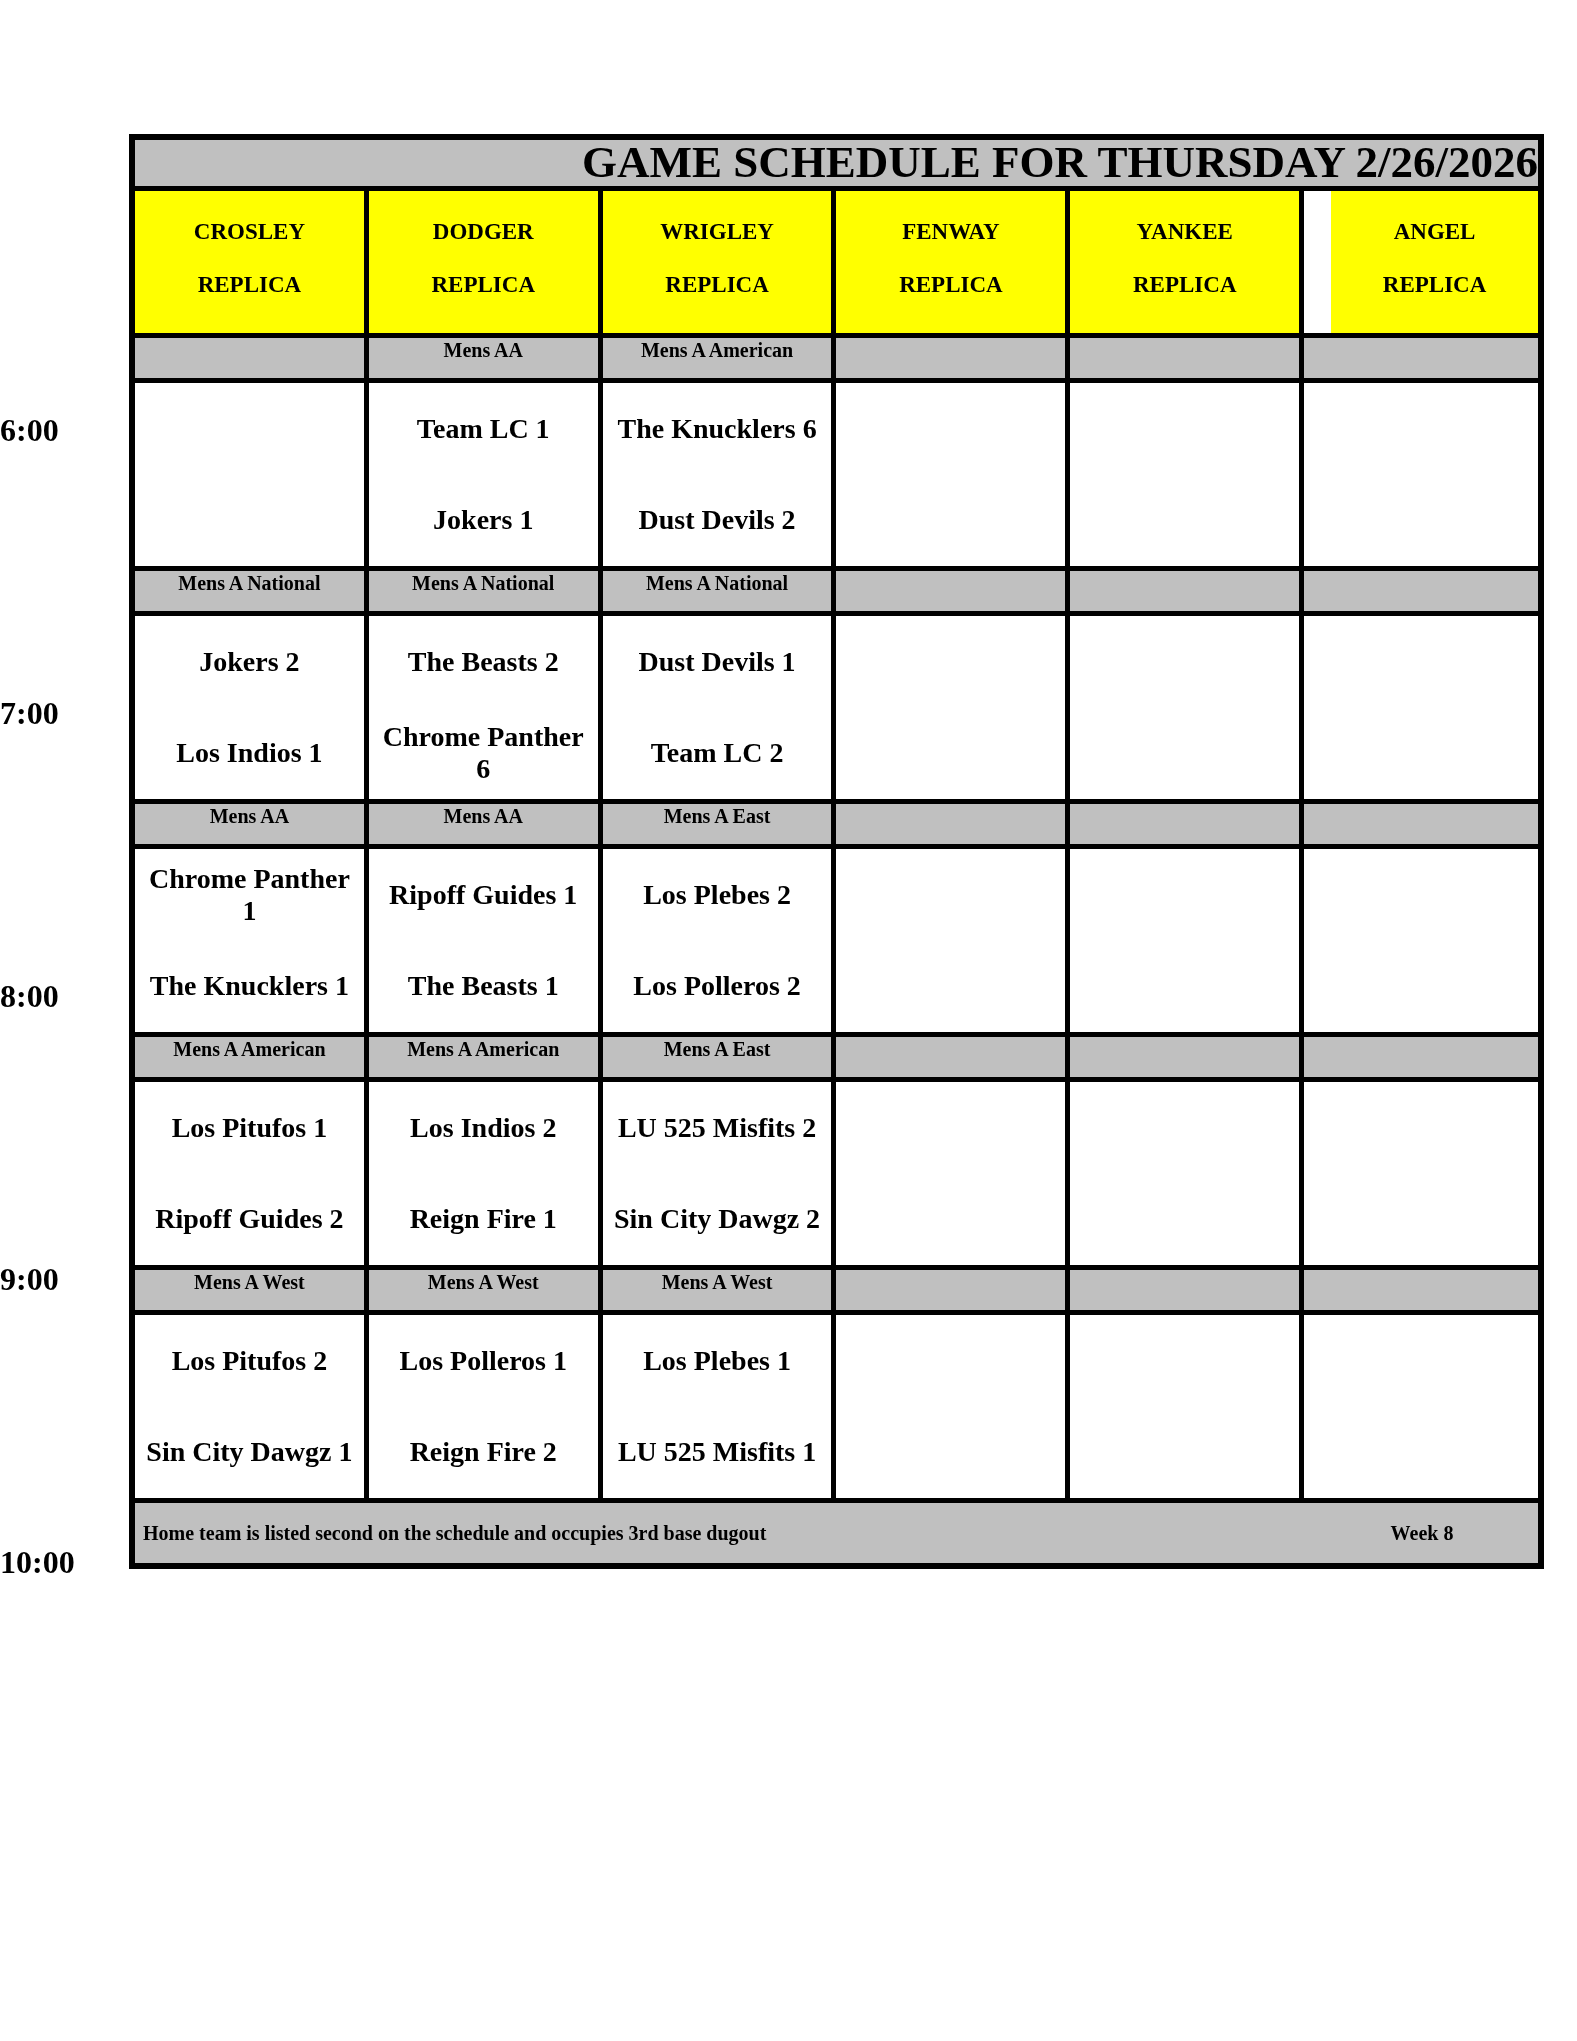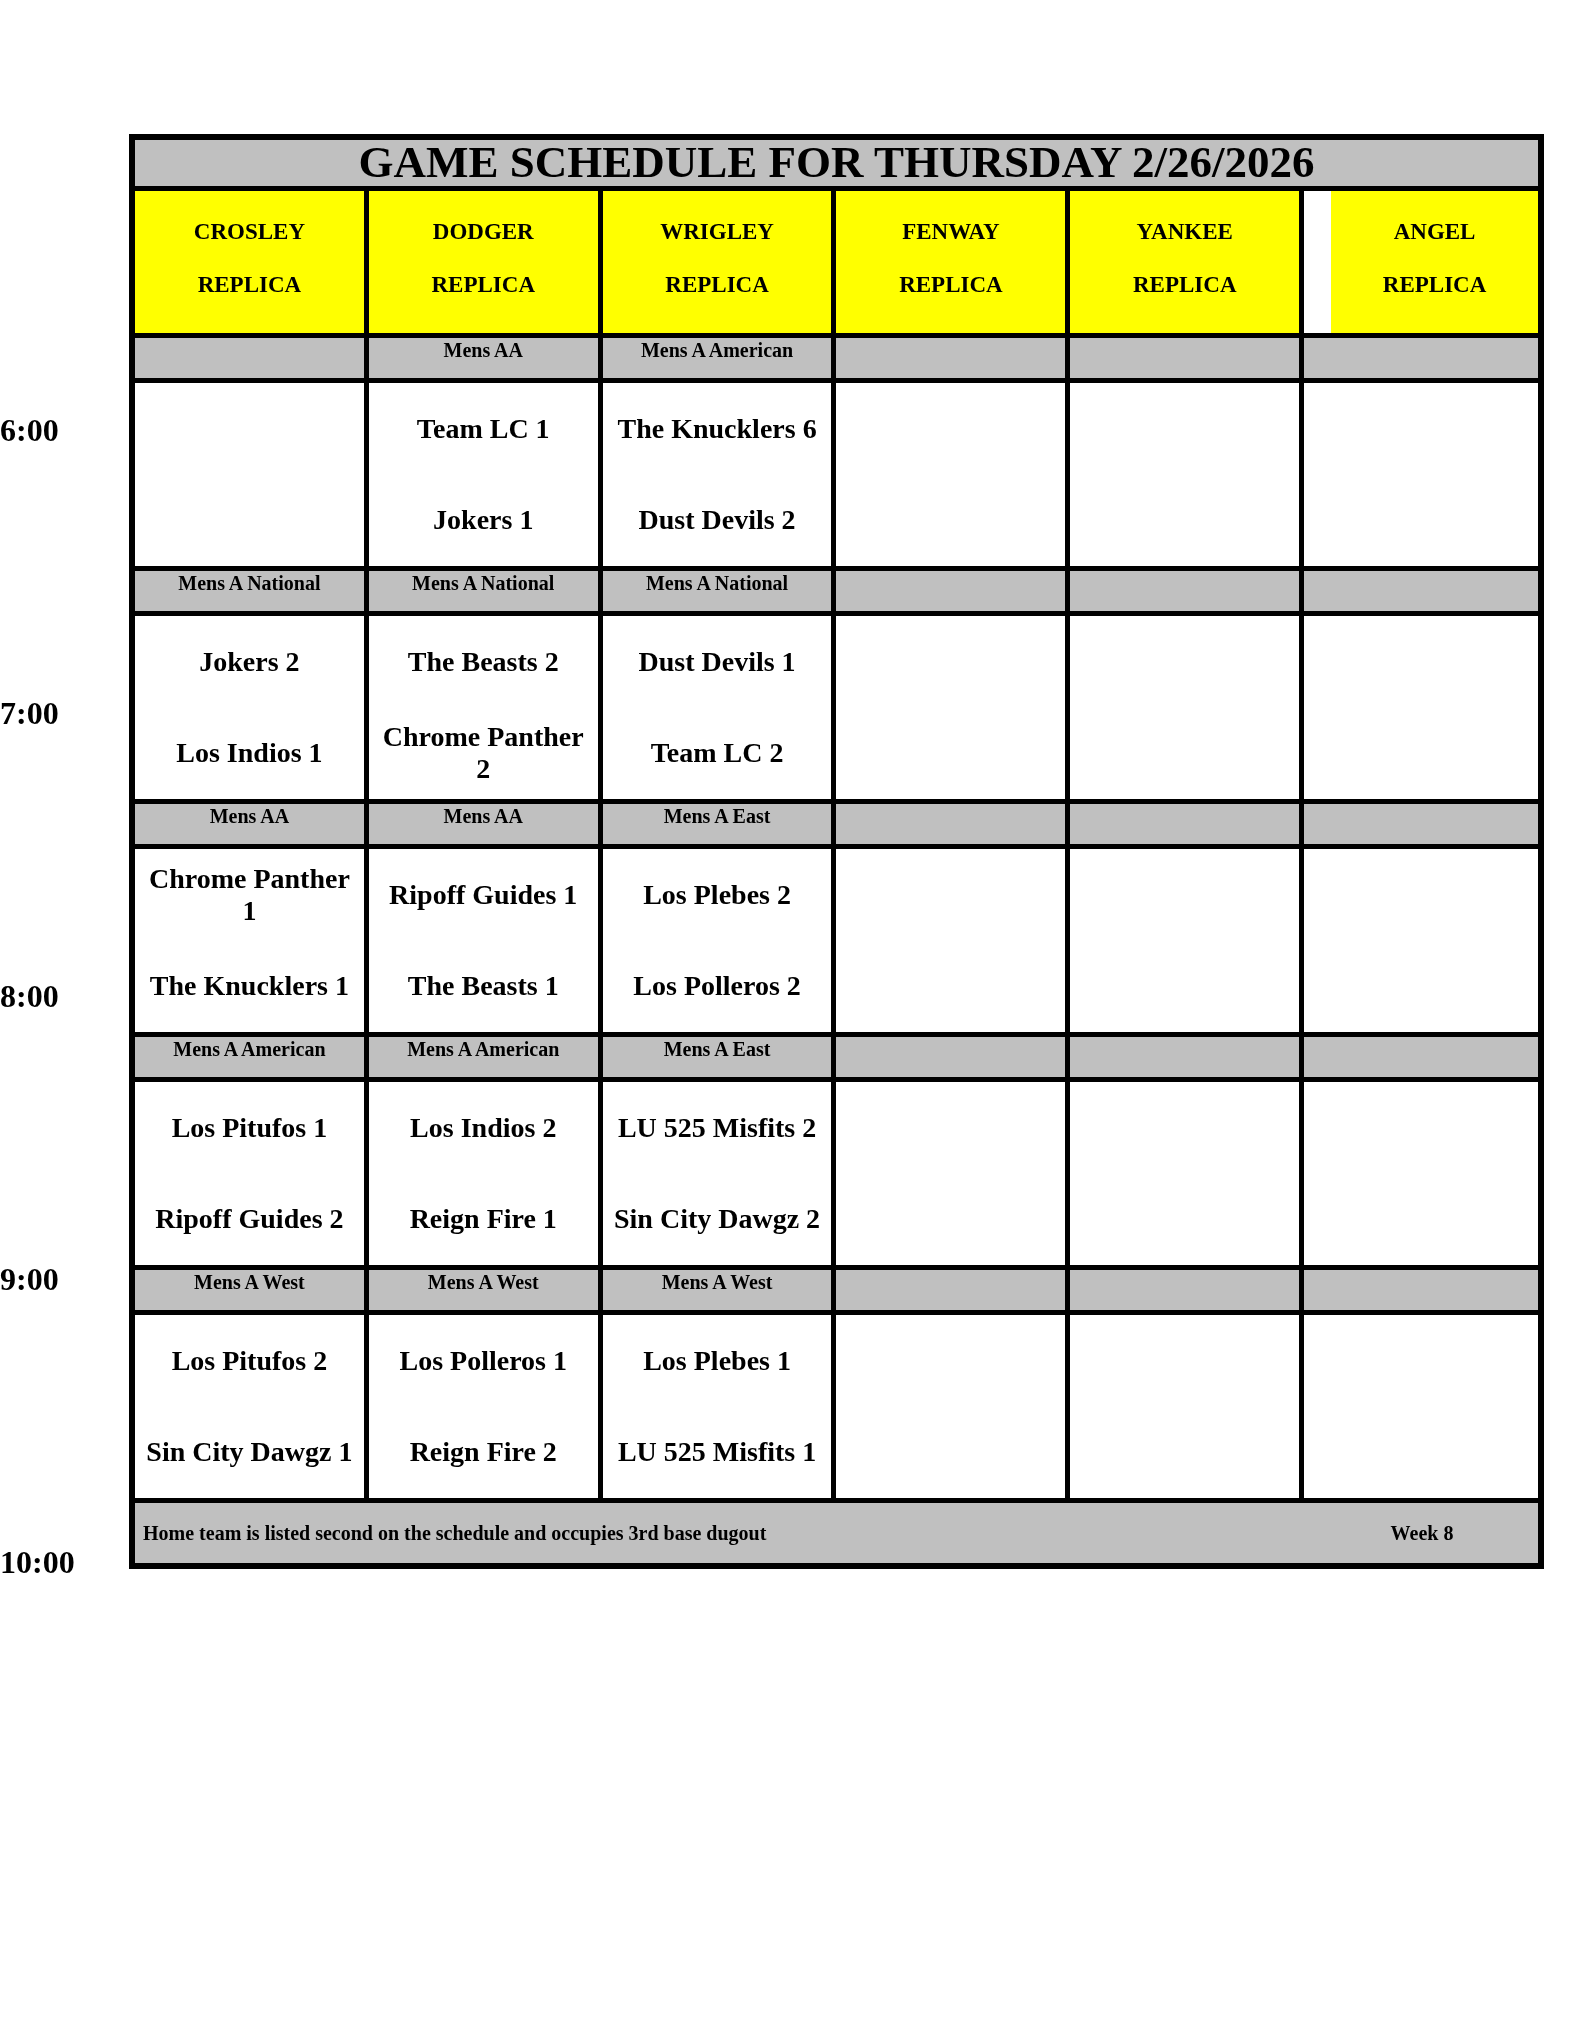--- a/index.html
+++ b/index.html
@@ -24,21 +24,21 @@
     top: 134px;
     width: 1415px;
     box-sizing: border-box;
     border: 6px solid var(--border);
     background: #fff;
   }
   .title-row {
     height: 46px;
     background: var(--band);
     border-bottom: 5px solid var(--border);
-    text-align: center;
+    text-align: right;
     font-size: 45px;
     line-height: 45px;
     white-space: nowrap;
     overflow: hidden;
   }
   .venue-row {
     display: grid;
     grid-template-columns: repeat(6, 1fr);
     border-bottom: 5px solid var(--border);
   }
@@ -201,21 +201,21 @@
           <div class="division-cell"></div>
           <div class="division-cell"></div>
         </div>
         <div class="games-row">
           <div class="game-cell">
             <div class="team-slot">Jokers 2</div>
             <div class="team-slot">Los Indios 1</div>
           </div>
           <div class="game-cell">
             <div class="team-slot">The Beasts 2</div>
-            <div class="team-slot">Chrome Panther 2</div>
+            <div class="team-slot">Chrome Panther 6</div>
           </div>
           <div class="game-cell">
             <div class="team-slot">Dust Devils 1</div>
             <div class="team-slot">Team LC 2</div>
           </div>
           <div class="game-cell">
             <div class="team-slot"></div>
             <div class="team-slot"></div>
           </div>
           <div class="game-cell">

